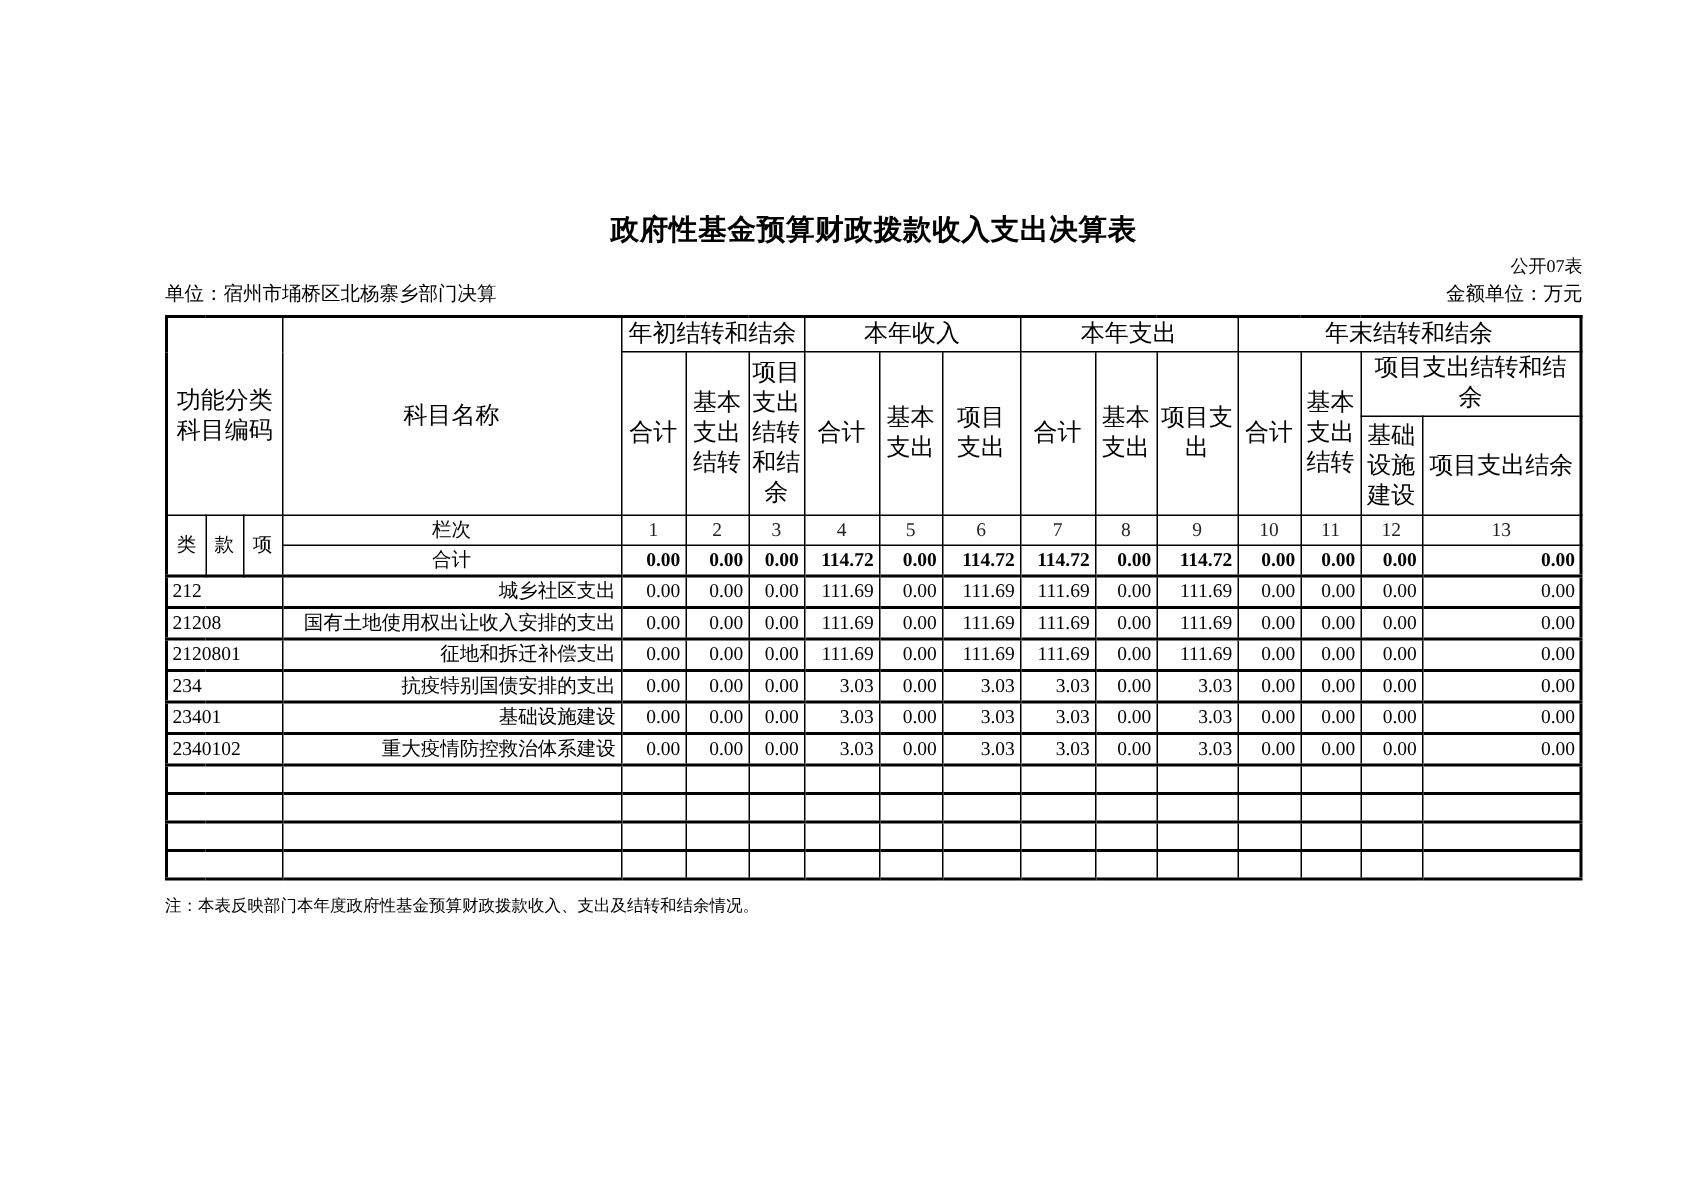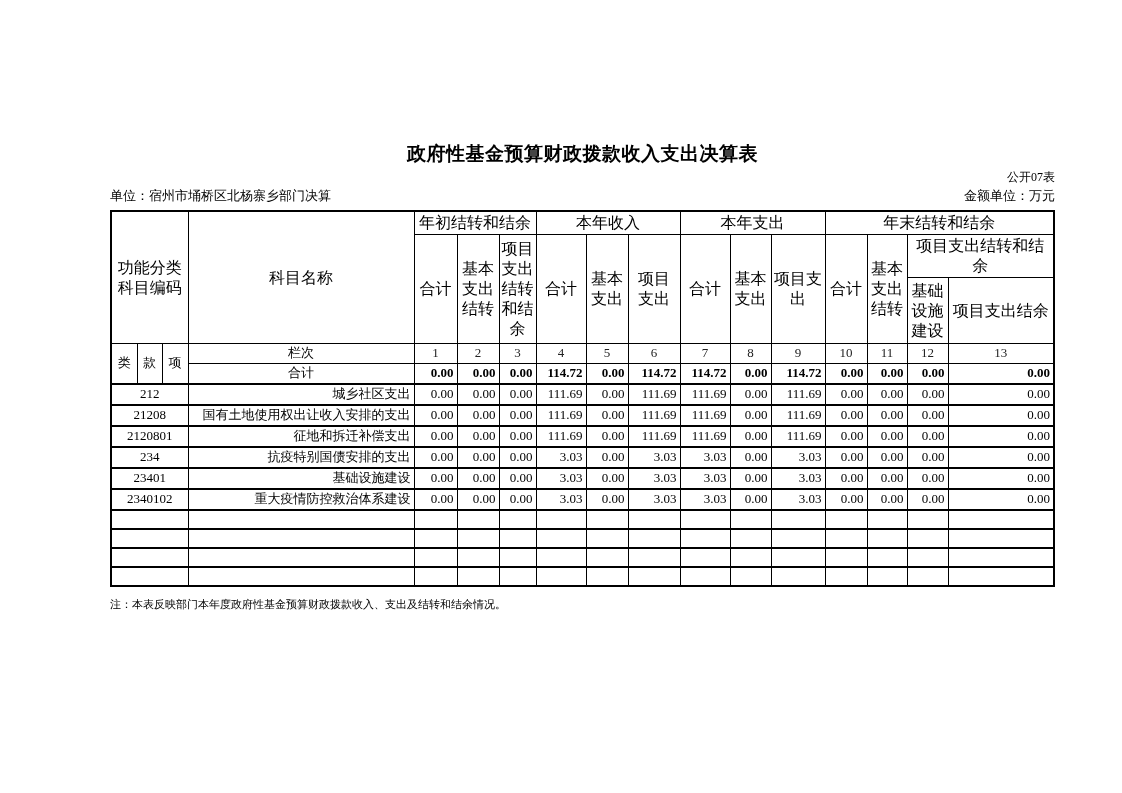--- a/index.html
+++ b/index.html
@@ -66,21 +66,21 @@
   tr.hr3 { height: 66px; }
   tr.hr4 { height: 20px; }
   tr.hr5 { height: 20px; }
   .budget tbody tr { height: 21px; }
   .budget tbody tr.empty { height: 19px; }
   
   .budget tbody td { border-top-width: 2px; border-bottom-width: 2px; }
   tr.total-row td { border-bottom-width: 2px; }
   .center { text-align: center; }
   .colnum { text-align: center; color: #222; }
-  .code { text-align: center; padding-left: 4px; }
+  .code { text-align: left; padding-left: 4px; }
   .name { text-align: right; padding-left: 5px; }
   .name.indent { padding-left: 25px; }
   .num { text-align: right; padding-right: 4px; }
   tr.total-row td.num { font-weight: bold; }
   .note {
     font-size: 11px;
     line-height: 17px;
     margin-top: 9px;
   }
   .page-number {

